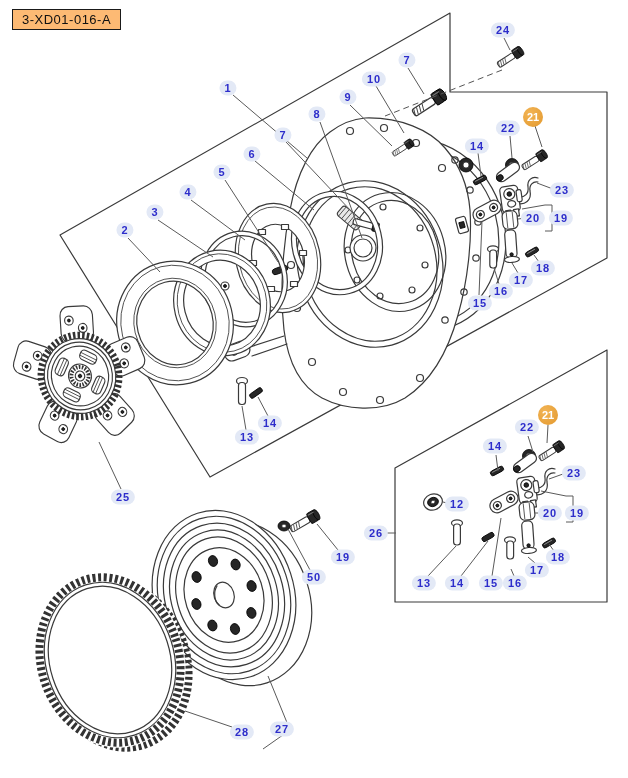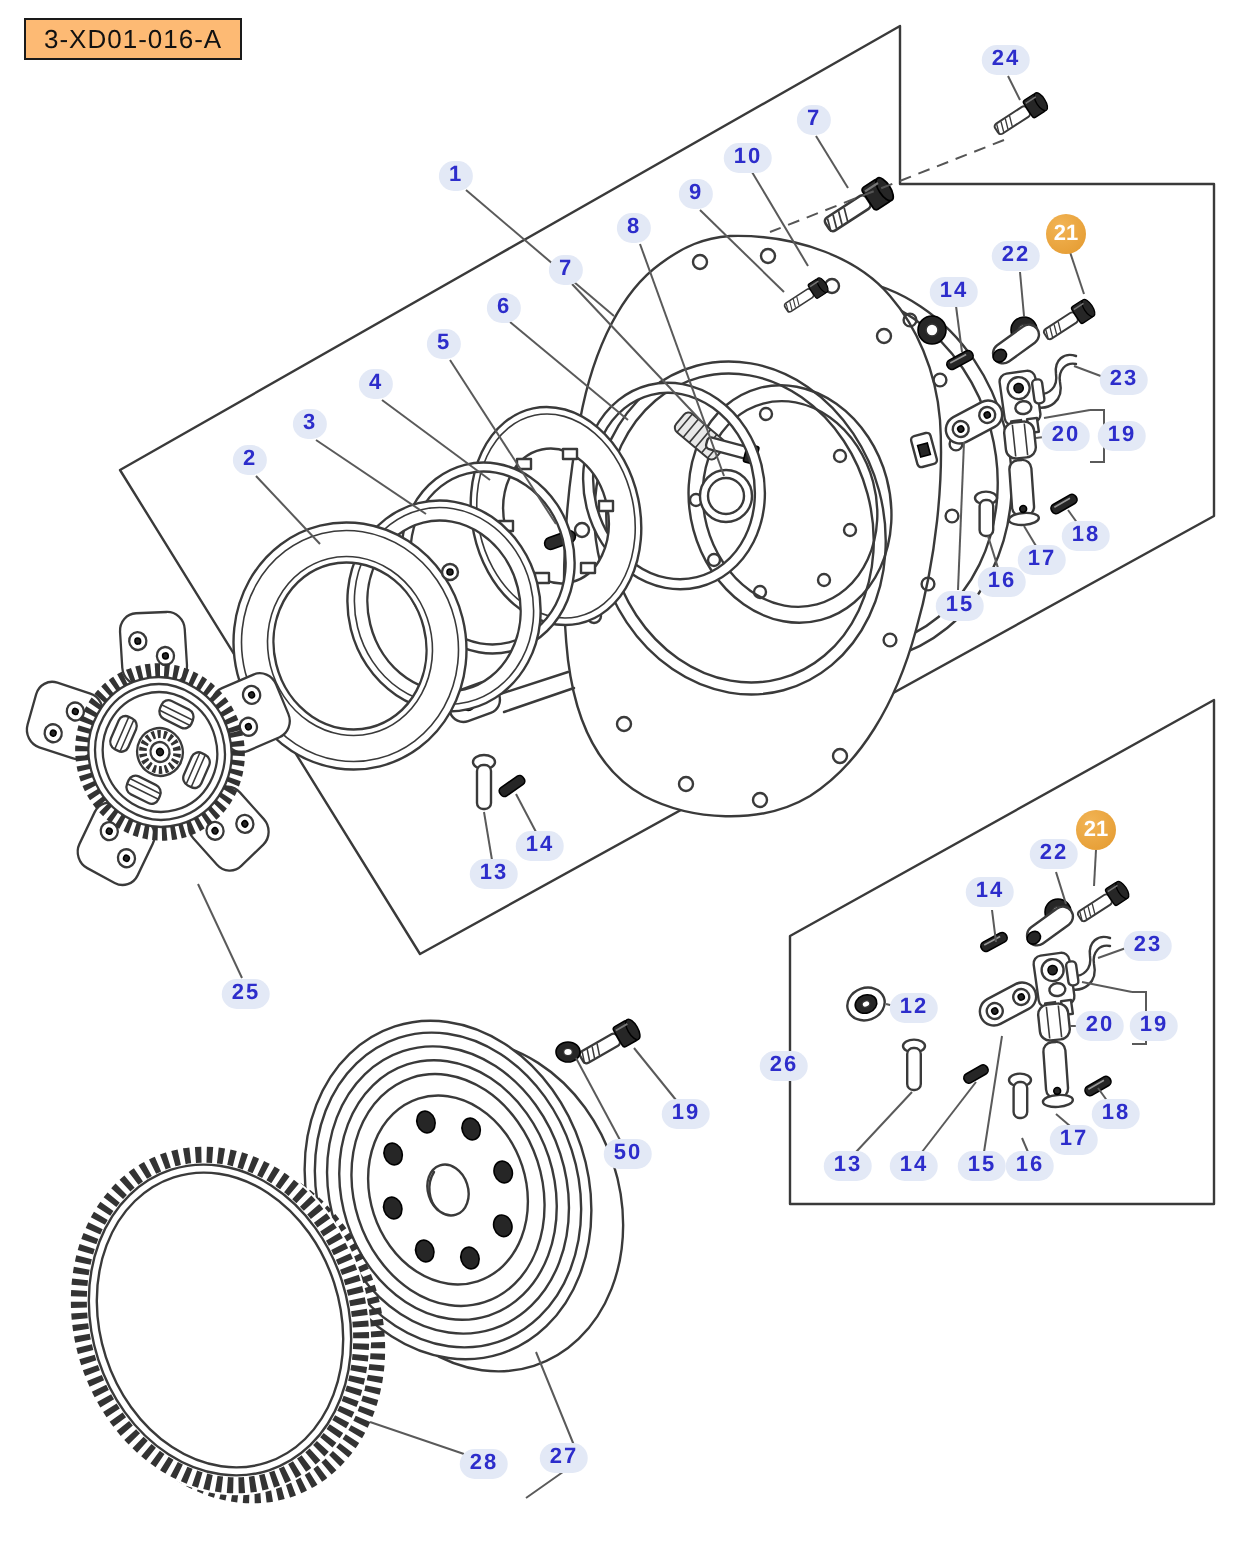--- a/index.html
+++ b/index.html
@@ -428,21 +428,21 @@
       <div class="plabel" style="left: 562px; top: 190px;">23</div>
       <div class="plabel" style="left: 533px; top: 218px;">20</div>
       <div class="plabel" style="left: 561px; top: 218px;">19</div>
       <div class="plabel" style="left: 543px; top: 268px;">18</div>
       <div class="plabel" style="left: 521px; top: 280px;">17</div>
       <div class="plabel" style="left: 501px; top: 291px;">16</div>
       <div class="plabel" style="left: 480px; top: 303px;">15</div>
       <div class="plabel" style="left: 247px; top: 437px;">13</div>
       <div class="plabel" style="left: 270px; top: 423px;">14</div>
       <div class="plabel" style="left: 123px; top: 497px;">25</div>
-      <div class="plabel" style="left: 392px; top: 533px;">26</div>
+      <div class="plabel" style="left: 376px; top: 533px;">26</div>
       <div class="plabel" style="left: 343px; top: 557px;">19</div>
       <div class="plabel" style="left: 314px; top: 577px;">50</div>
       <div class="pbadge" style="left: 548px; top: 415px;">21</div>
       <div class="plabel" style="left: 527px; top: 427px;">22</div>
       <div class="plabel" style="left: 495px; top: 446px;">14</div>
       <div class="plabel" style="left: 574px; top: 473px;">23</div>
       <div class="plabel" style="left: 457px; top: 504px; text-align: center;">12</div>
       <div class="plabel" style="left: 550px; top: 513px;">20</div>
       <div class="plabel" style="left: 577px; top: 513px;">19</div>
       <div class="plabel" style="left: 558px; top: 557px;">18</div>

